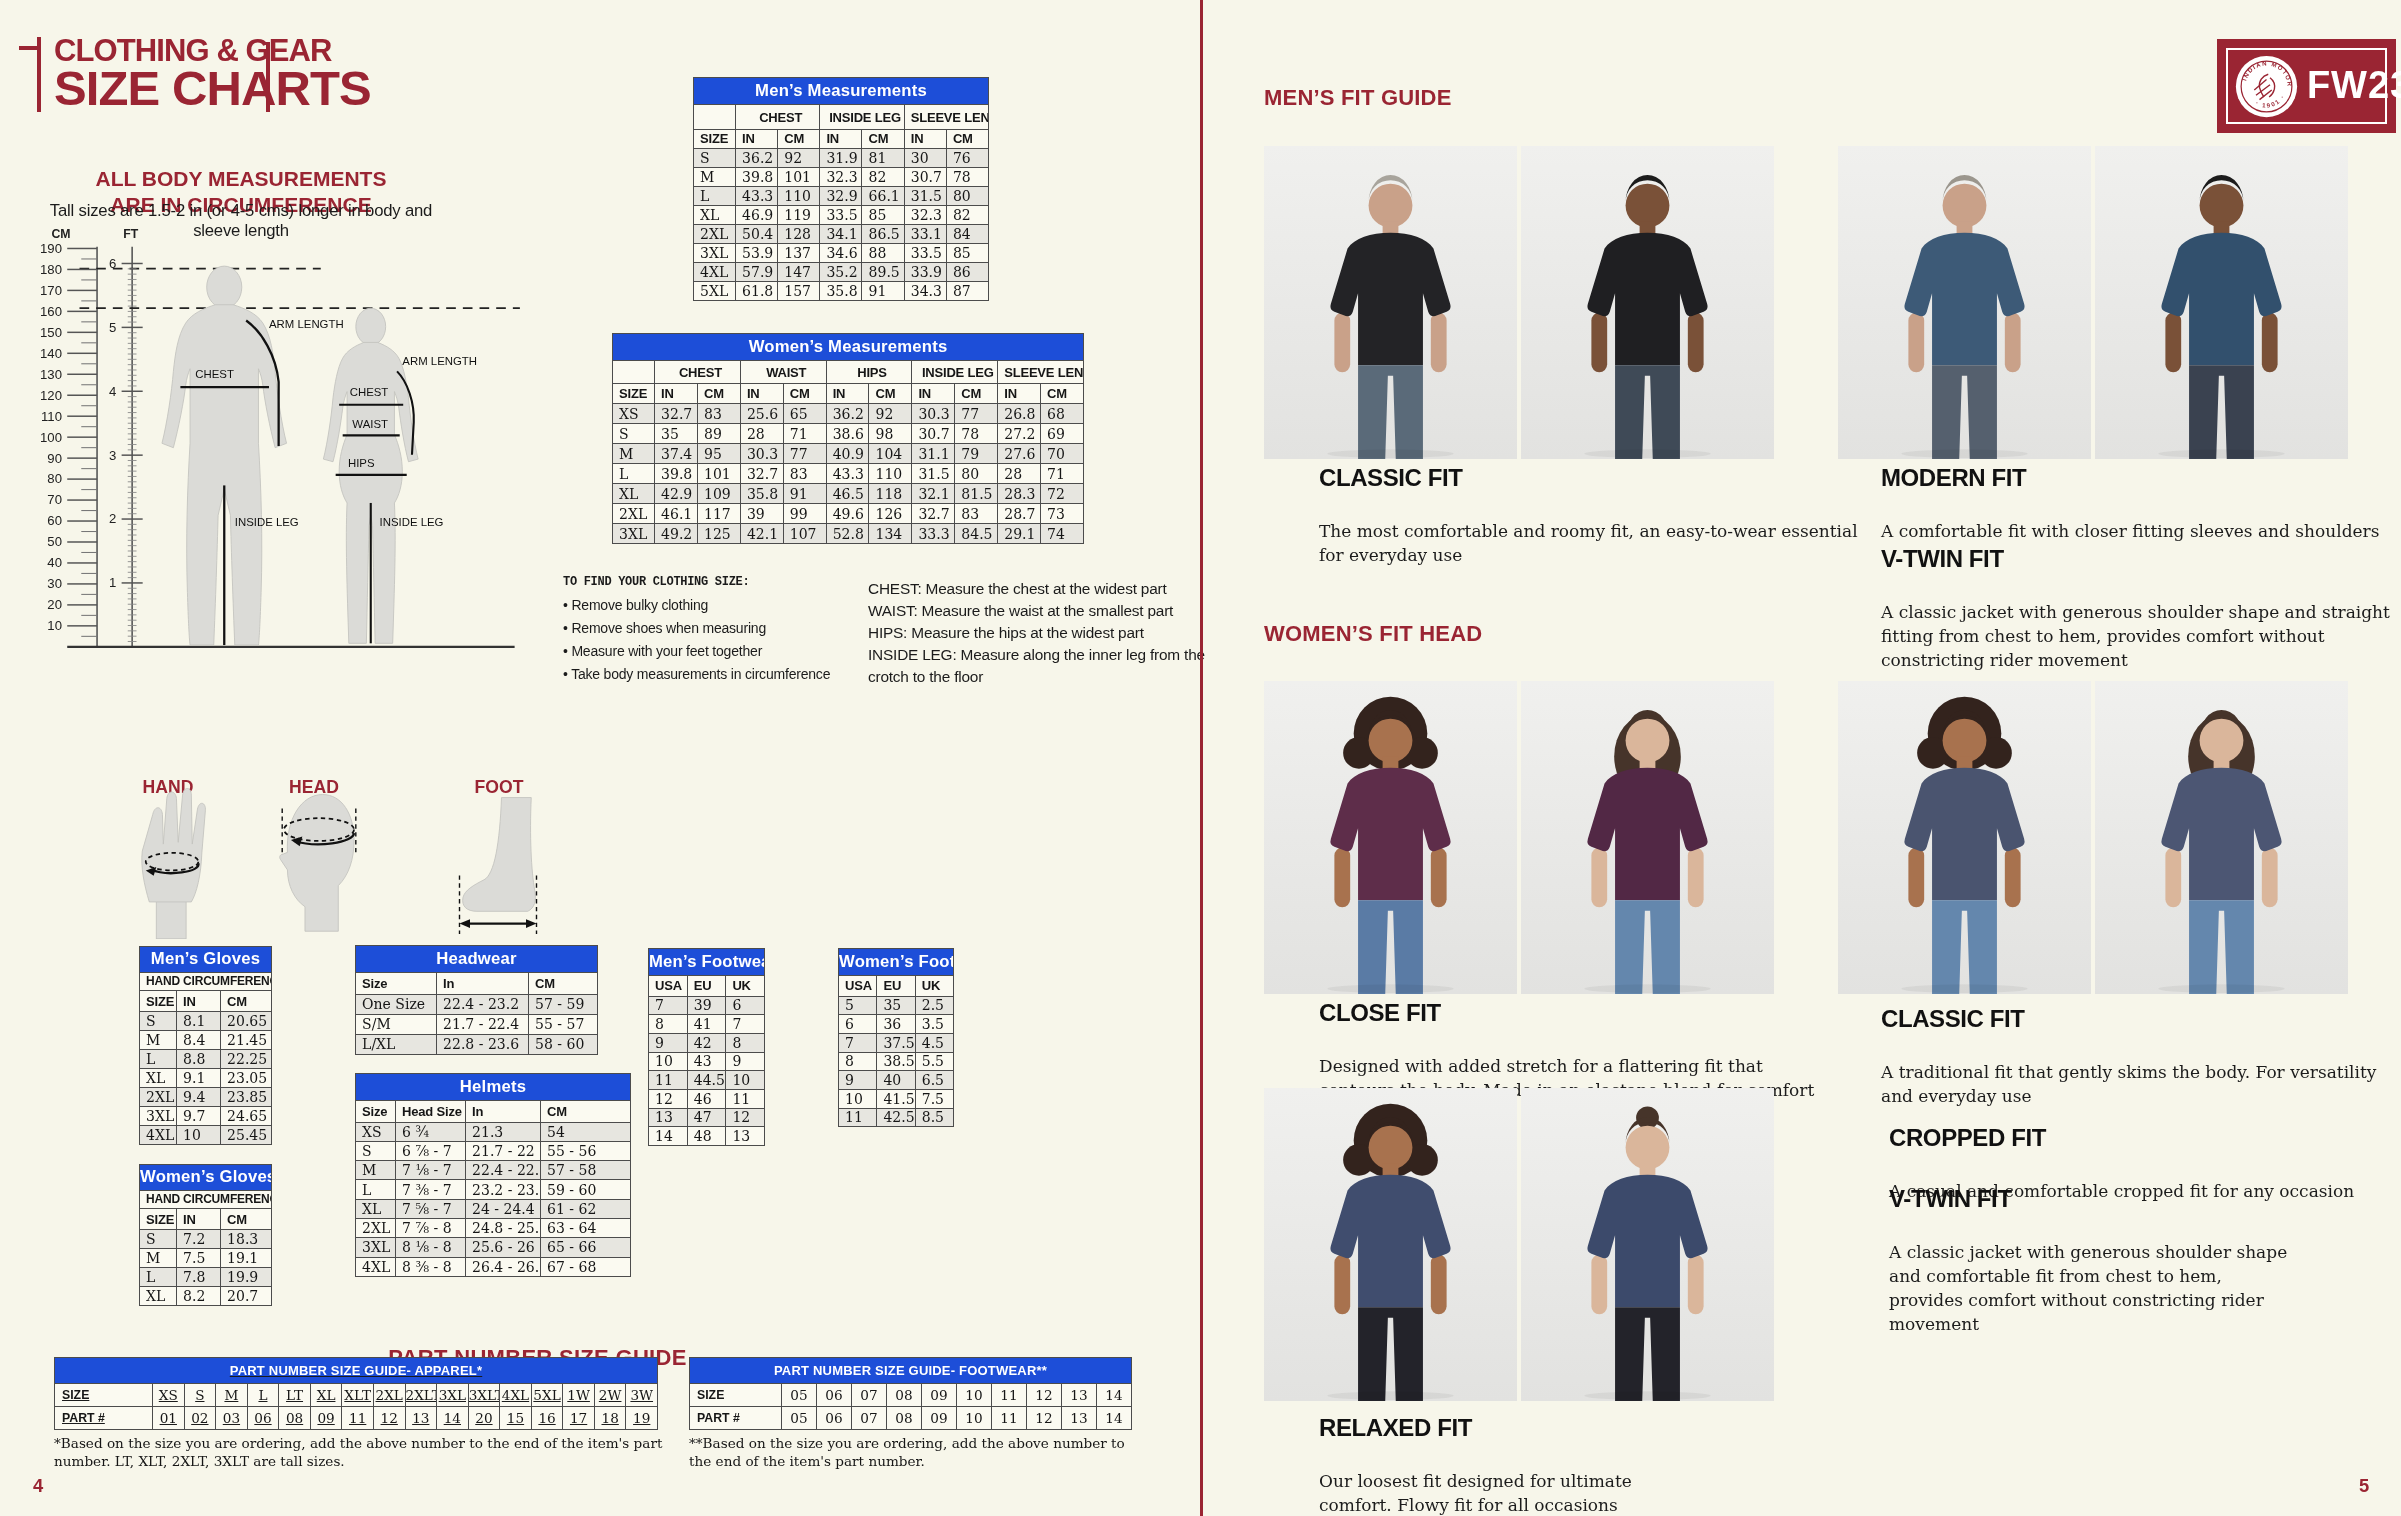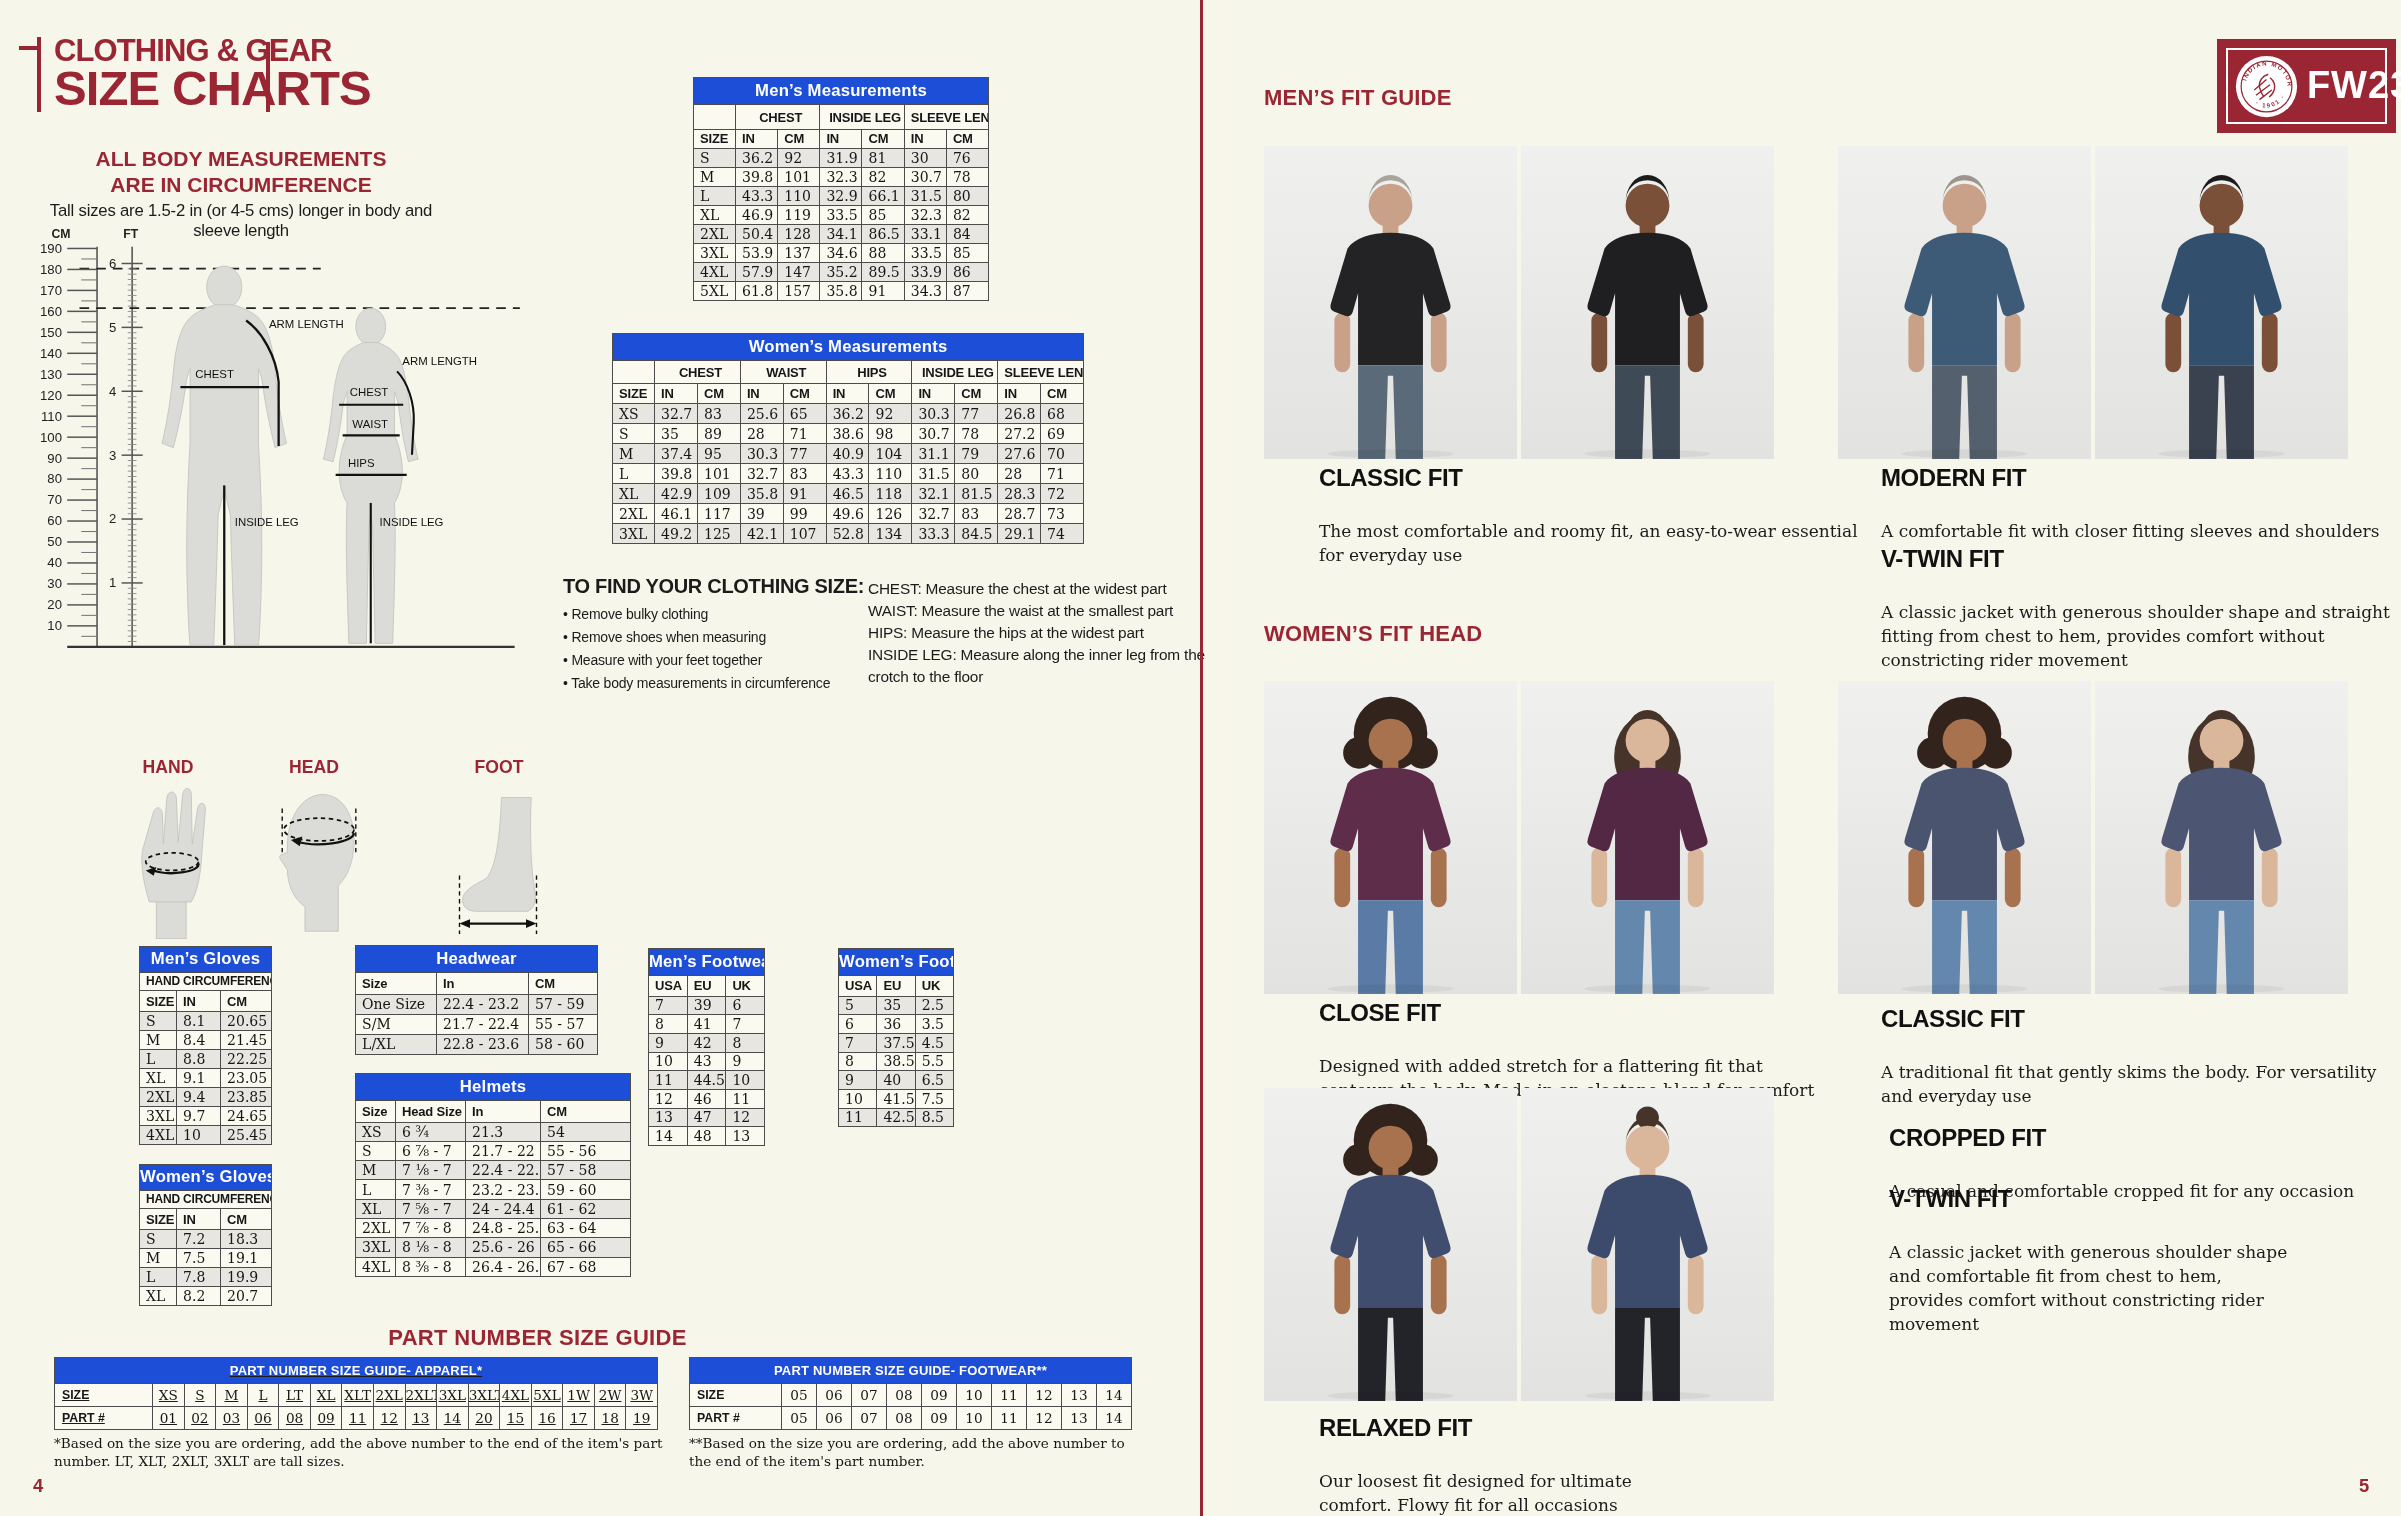--- a/index.html
+++ b/index.html
@@ -3,21 +3,21 @@
 <meta charset="utf-8">
 <style>
   html,body{margin:0;padding:0;background:#555;}
   #canvas{position:relative;width:2401px;height:1517px;background:#f7f6ea;overflow:hidden;
           font-family:"Liberation Sans",sans-serif;color:#1b1b1b;}
   .abs{position:absolute;}
   
   .brand-line1{font-weight:bold;font-size:31px;letter-spacing:-0.9px;color:var(--accent);line-height:1;}
   .brand-line2{font-weight:bold;font-size:49px;letter-spacing:-0.9px;color:var(--accent);line-height:0.92;}
   .bar{background:var(--accent);}
-  .red-h{color:var(--accent);font-weight:bold;}
+  .red-h{color:var(--accent);font-weight:bold;margin-top:20px;}
   .center{text-align:center;}
   
   table.tbl{position:absolute;border-collapse:collapse;table-layout:fixed;background:#fbfaf1;}
   table.tbl th,table.tbl td{border:1.2px solid #4c4c4c;padding:0 0 0 6.1px;text-align:left;
       font-family:"DejaVu Serif",serif;font-size:14px;color:#161616;overflow:hidden;white-space:nowrap;}
   table.tbl .title-row th{background:#1d4ed8;color:#fff;text-align:center;padding:0;
       font-family:"Liberation Sans",sans-serif;font-weight:bold;font-size:16.7px;letter-spacing:0.2px;}
   table.tbl .group-row th,table.tbl .head-row th,table.tbl .span-row th{
       font-family:"Liberation Sans",sans-serif;font-weight:bold;font-size:13px;letter-spacing:-0.2px;background:#fbfaf1;}
   table.tbl .group-row th{text-align:center;}
@@ -29,21 +29,21 @@
   .gloves tbody tr{height:19px;} .gloves .title-row th{height:24.6px;font-size:16px;} .gloves .span-row th{height:17.6px;} .gloves .head-row th{height:20px;}
   .headwear tbody tr{height:20px;} .headwear .title-row th{height:25.5px;font-size:16px;} .headwear .head-row th{height:21px;}
   .helmets tbody tr{height:19.3px;} .helmets .title-row th{height:25.5px;font-size:16px;} .helmets .head-row th{height:21px;}
   .foot tbody tr{height:18.7px;} .foot .title-row th{height:25.5px;font-size:15px;} .foot .head-row th{height:20px;}
   table.part tbody tr{background:#fbfaf1 !important;height:23px;}
   table.part .title-row th{height:24.6px;font-size:13px;}
   table.part td{text-align:center;padding:0;font-size:13.6px;}
   table.part td.lbl{text-align:left;padding-left:7px;font-family:"Liberation Sans",sans-serif;font-weight:bold;font-size:12.3px;}
   .fineprint{font-family:"DejaVu Serif",serif;font-size:13.6px;line-height:18.4px;color:#161616;}
   
-  .fs-head{font-weight:bold;font-size:20px;letter-spacing:-0.3px;}
+  .fs-head{font-weight:bold;font-size:12px;letter-spacing:-0.3px;font-family:Liberation Mono, monospace;}
   .fs-line{font-size:15.4px;letter-spacing:-0.2px;line-height:22px;}
   ul.fs-bullets{list-style:none;margin:5.3px 0 0 0;padding:0;}
   ul.fs-bullets li{font-size:14px;letter-spacing:-0.2px;line-height:23px;}
   ul.fs-bullets li::before{content:"• ";}
   
   .guide-h{color:var(--accent);font-weight:bold;font-size:22px;letter-spacing:0.2px;}
   .fit-name{font-weight:bold;font-size:24px;letter-spacing:-0.4px;color:#111;line-height:1;}
   .fit-desc{font-family:"DejaVu Serif",serif;font-size:17px;line-height:24px;color:#1c1c1c;margin-top:29px;}
   .photo{position:absolute;width:253px;background:linear-gradient(#f0f0ee,#e2e2e0);overflow:hidden;}
   .divider{position:absolute;left:1200px;top:0;width:2.6px;height:1517px;background:var(--accent);}

